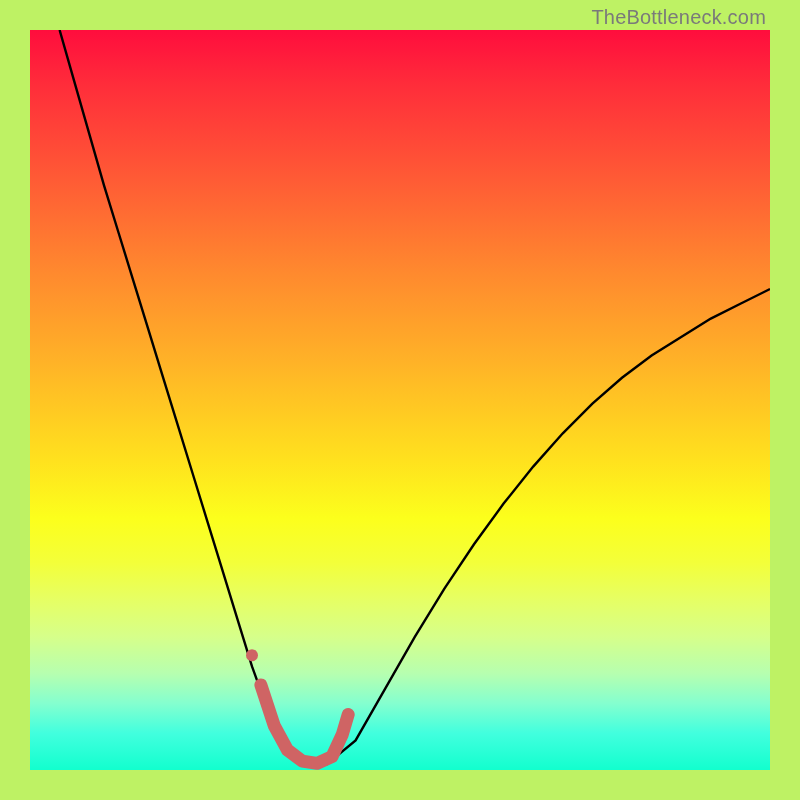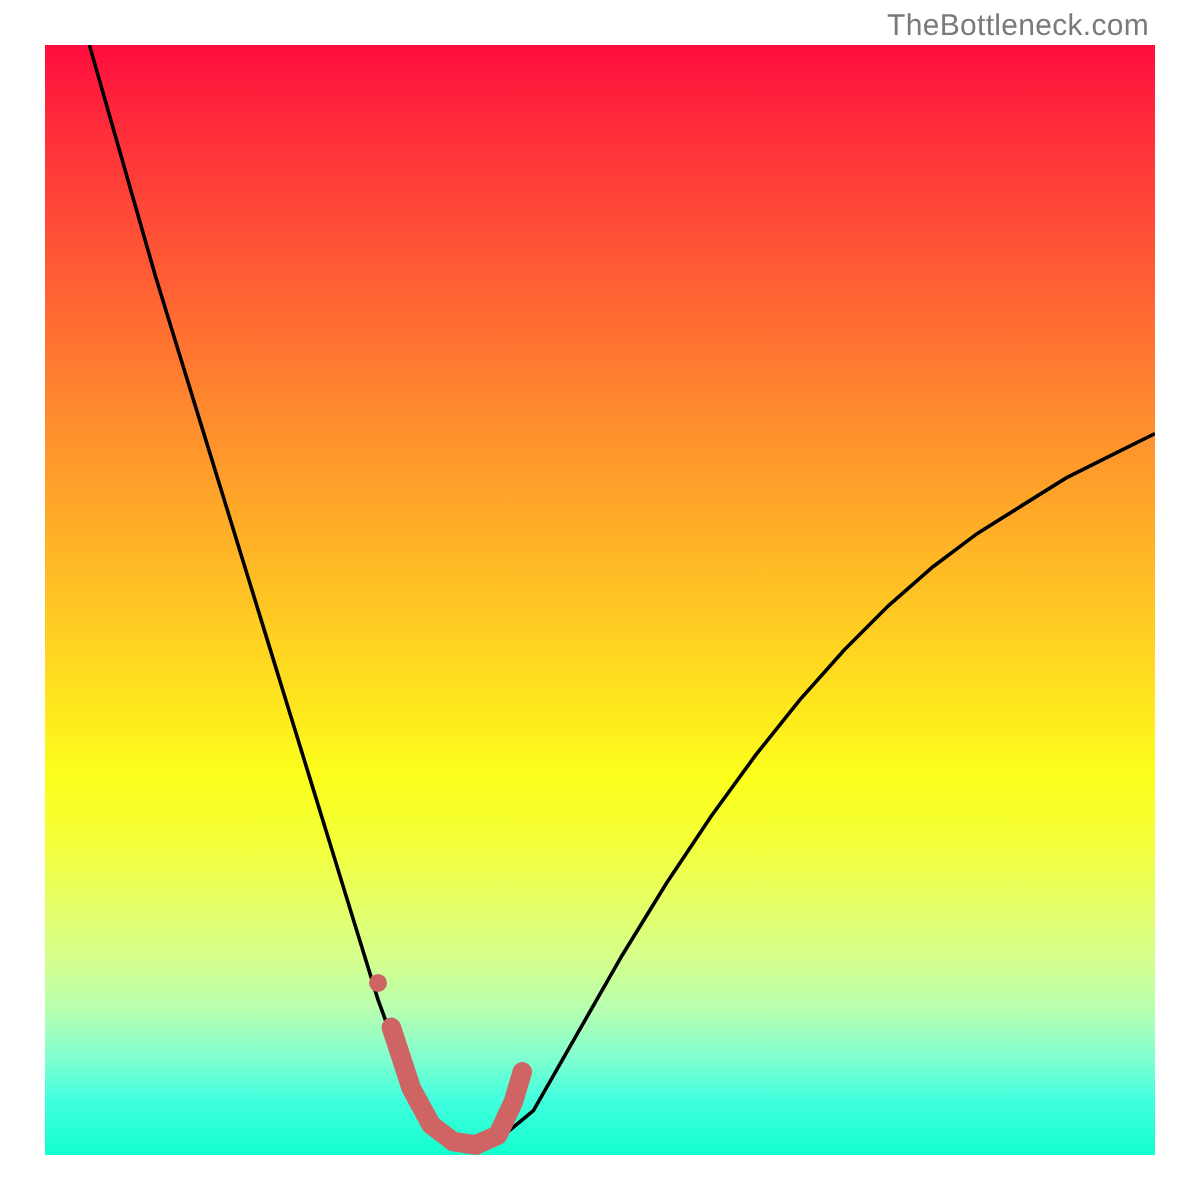--- a/index.html
+++ b/index.html
@@ -8,21 +8,21 @@
     width: 800px;
     height: 800px;
     background: #000;
     font-family: Arial, Helvetica, sans-serif;
     overflow: hidden;
   }
   .frame {
     position: relative;
     width: 800px;
     height: 800px;
-    background: #ffffff;
+    background: #bef264;
   }
   .plot-area {
     position: absolute;
     left: 30px;
     top: 30px;
     width: 740px;
     height: 740px;
     background: linear-gradient(to bottom,
       #ff0d3d 0%,
       #ff2f3a 8%,

